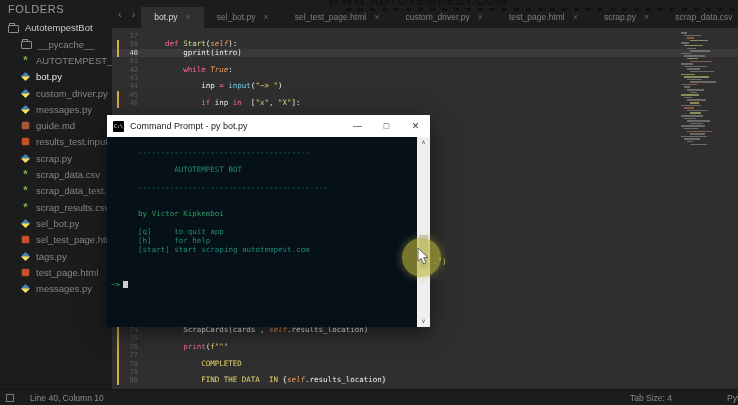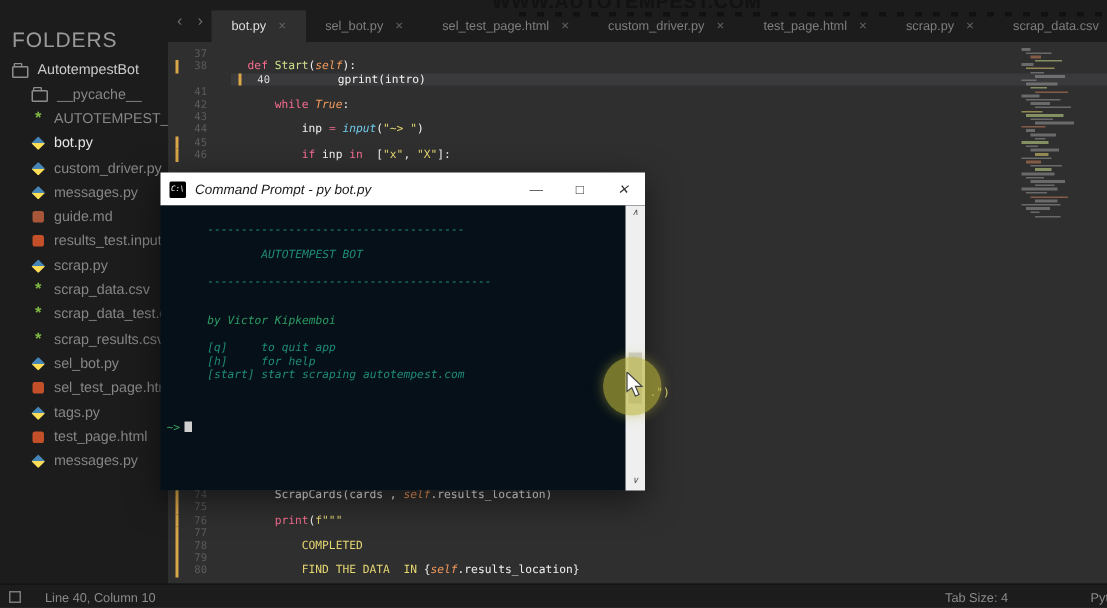--- a/index.html
+++ b/index.html
@@ -3,21 +3,21 @@
 <meta charset="utf-8">
 <style>
   html,body{margin:0;padding:0;}
   body{
     width:738px;height:405px;position:relative;overflow:hidden;
     background:#2f2f30;font-family:"Liberation Sans",sans-serif;
     -webkit-font-smoothing:antialiased;
   }
   
   .sidebar{position:absolute;left:0;top:0;width:112px;height:390px;background:#1c1c1d;z-index:2;overflow:hidden;}
-  .sb-header{color:#9a9a9a;font-size:14px;letter-spacing:.6px;padding:18px 0 5px 8px;}
+  .sb-header{color:#9a9a9a;font-size:11px;letter-spacing:.6px;padding:3px 0 5px 8px;}
   .sb-root{display:flex;align-items:center;color:#cbcbcb;font-size:9.5px;padding:2px 0 3px 8px;white-space:nowrap;}
   .sb-item{display:flex;align-items:center;color:#868686;font-size:9.5px;padding-left:21px;height:16.3px;white-space:nowrap;}
   .sb-item.active .sb-label{color:#e6e6e6;}
   .fi{display:inline-block;width:9px;height:9px;margin-right:6px;flex:none;position:relative;}
   .fi-folder{width:9px;height:6px;border:1px solid #8d8d8d;border-radius:1px;margin-top:2px;}
   .fi-folder::before{content:"";position:absolute;top:-3px;left:0;width:4px;height:2px;border:1px solid #8d8d8d;border-bottom:none;border-radius:1px 1px 0 0;}
   .fi-py{background:linear-gradient(135deg,#4584b6 48%,#ffde57 52%);transform:rotate(45deg) scale(.72);border-radius:1px;}
   .fi-csv{color:#7fba43;font-weight:bold;font-size:11px;line-height:9px;text-align:center;}
   .fi-md{background:#a8563a;border-radius:2px;transform:scale(.85);}
   .fi-html{background:#c4502a;border-radius:2px;transform:scale(.85);}
@@ -29,31 +29,31 @@
   .tab .x{margin-left:8px;color:#606060;font-size:9px;}
   
   .wm{position:absolute;left:328px;top:0;height:7px;overflow:hidden;z-index:4;}
   .wm-text{font-weight:bold;font-size:13px;color:#121212;letter-spacing:.5px;position:relative;top:-7px;white-space:nowrap;}
   .wm2{position:absolute;left:346px;top:8px;right:3px;height:3px;z-index:4;
        background:repeating-linear-gradient(90deg,rgba(0,0,0,.4) 0 5px,transparent 5px 12px);}
   
   .editor{position:absolute;left:112px;top:28px;right:0;bottom:15px;background:#2f2f30;overflow:hidden;z-index:0;}
   .ed-block{position:absolute;left:0;right:0;}
   .ed-line{position:relative;height:8.4px;line-height:8.4px;white-space:pre;font-family:"DejaVu Sans Mono",monospace;font-size:7.5px;color:#f1f1ef;}
-  .ed-line.current{background:#3a3a3c;margin-left:42px;}
+  .ed-line.current{background:#3a3a3c;}
   .ed-line.current .lnum{color:#d8d8d8;}
   .lnum{display:inline-block;width:26px;text-align:right;color:#5c5c5c;font-size:7px;padding-right:9px;}
   .gmark{position:absolute;left:5px;top:0;bottom:0;width:2px;background:#d9a648;}
   .tk-pl{color:#f1f1ef}.tk-kw{color:#f76d8f}.tk-fn{color:#cbe08a}
-  .tk-bi{color:#70c9e8;font-style:italic}.tk-str{color:#e5d671}.tk-const{color:#f49a5c;font-style:italic}
+  .tk-bi{color:#70c9e8;}.tk-str{color:#e5d671}.tk-const{color:#f49a5c;font-style:italic}
   .code-frag{position:absolute;left:321px;top:229px;font-family:"DejaVu Sans Mono",monospace;font-size:7.5px;color:#e5d671;}
   .minimap{position:absolute;right:24px;top:4px;width:33px;height:120px;}
   .mm-row{height:1.5px;margin-bottom:1.1px;opacity:.55;}
   
-  .term{position:absolute;left:107px;top:115px;width:323px;height:212px;z-index:6;box-shadow:0 6px 22px rgba(0,0,0,.55);font-style:italic;}
+  .term{position:absolute;left:107px;top:115px;width:323px;height:212px;z-index:6;box-shadow:0 6px 22px rgba(0,0,0,.55);}
   .term-title{height:22px;background:#ffffff;display:flex;align-items:center;padding-left:6px;}
   .cmd-icon{width:11px;height:11px;background:#000;border-radius:1px;color:#fff;font-size:5px;line-height:11px;text-align:center;font-family:"DejaVu Sans Mono",monospace;flex:none;}
   .term-title-text{font-size:9px;color:#1a1a1a;margin-left:6px;flex:1;white-space:nowrap;overflow:hidden;}
   .win-btn{width:29px;height:22px;text-align:center;line-height:22px;font-size:9px;color:#333;flex:none;}
   .term-body{position:absolute;top:22px;left:0;right:0;bottom:0;background:#061019;padding:3px 0 0 4px;overflow:hidden;}
   .term-line{font-family:"DejaVu Sans Mono",monospace;font-size:7.5px;height:8.8px;line-height:8.8px;white-space:pre;color:#1f8b78;}
   .term-line.g{color:#2c9b63;}
   .prompt-sym{color:#3aa55e;}
   .cursor{display:inline-block;width:5px;height:7px;background:#cfcfcf;vertical-align:-1px;margin-left:3px;}
   .term-scroll{position:absolute;top:22px;right:0;width:13px;bottom:0;background:#efefef;}

